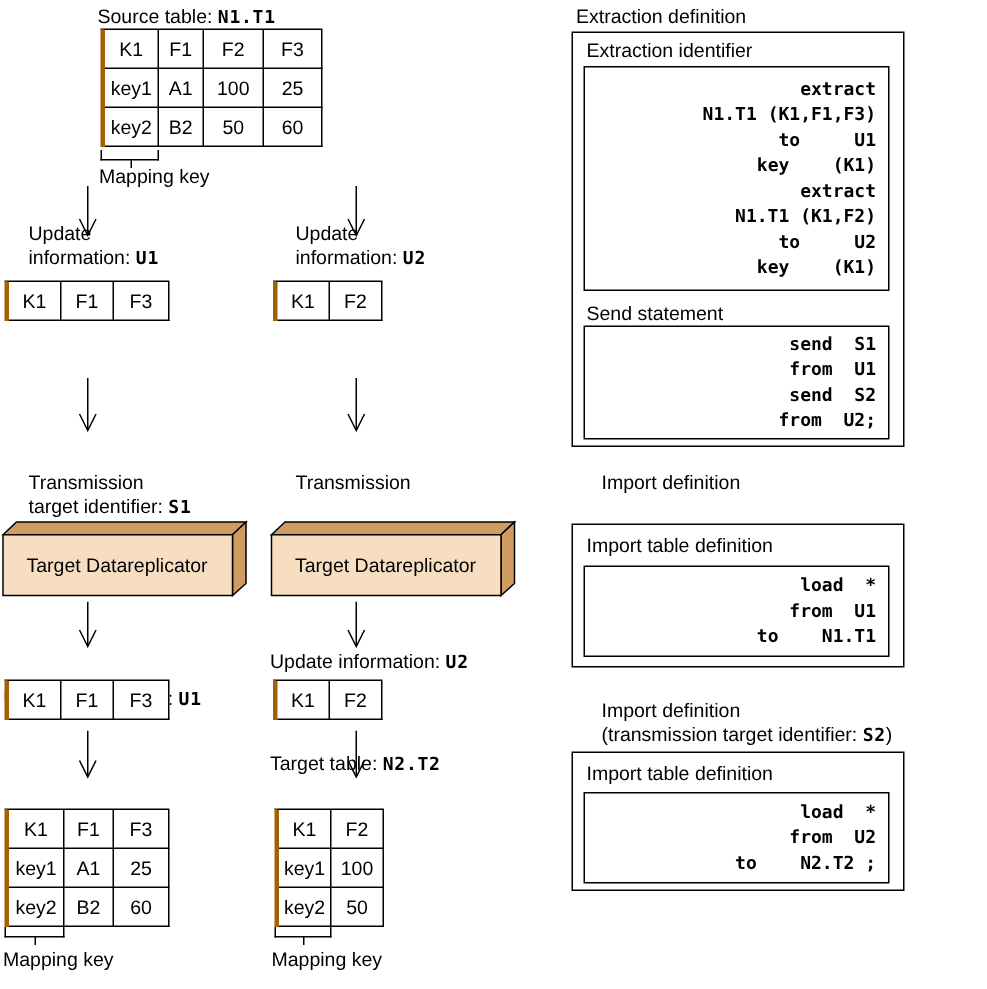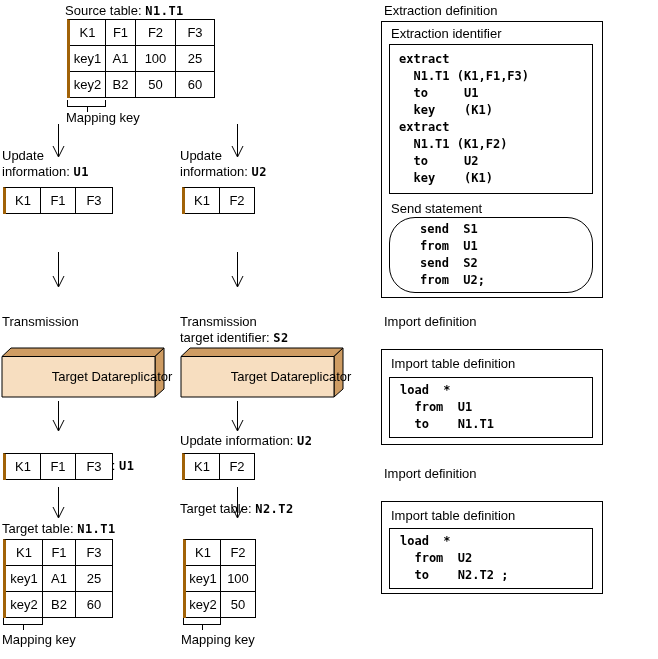--- a/index.html
+++ b/index.html
@@ -1,34 +1,34 @@
 <!DOCTYPE html>
 <html><head>
 <meta charset="utf-8">
 <style>
   html,body{margin:0;padding:0;background:#fff;}
   .stage{position:relative;width:658px;height:659px;background:#ffffff;
          font-family:"Liberation Sans",sans-serif;color:#000;overflow:hidden;}
   .lbl{position:absolute;font-size:13px;line-height:16px;white-space:nowrap;}
-  .lbl .line{display:block;}
+  .lbl .line{display:block;margin-left:17px;}
   .code{font-family:"DejaVu Sans Mono",monospace;font-weight:bold;font-size:12px;letter-spacing:0.5px;}
   .dtable{position:absolute;display:grid;grid-auto-rows:26px;border-top:1px solid #000;border-left:3px solid #a16207;background:#fff;}
   .cell{box-sizing:border-box;border-right:1px solid #000;border-bottom:1px solid #000;
         display:flex;align-items:center;justify-content:center;font-size:13px;}
   .obox{position:absolute;box-sizing:border-box;border:1px solid #000;background:#fff;}
   .cbox{position:absolute;box-sizing:border-box;border:1px solid #000;background:#fff;}
-  .cbox pre{margin:0;font-family:"DejaVu Sans Mono",monospace;font-weight:bold;font-size:12px;line-height:17px;}
+  .cbox pre{margin:0;font-family:"DejaVu Sans Mono",monospace;font-weight:bold;font-size:12px;line-height:17px;text-align:right;}
   .cbox.ext pre{padding:6px 8px 6px 9px;}
   .cbox.send pre{padding:3px 8px 3px 30px;}
   .cbox.imp pre{padding:4px 8px 4px 10px;}
   .arrow{position:absolute;}
   .bracket{position:absolute;height:6px;border-left:1px solid #000;border-right:1px solid #000;border-bottom:1px solid #000;}
   .bracket .tick{position:absolute;left:50%;top:6px;width:1px;height:6px;background:#000;}
   .box3d{position:absolute;}
-  .boxlabel{position:absolute;display:flex;align-items:center;justify-content:center;font-size:13px;padding-left:34px;}
+  .boxlabel{position:absolute;display:flex;align-items:center;justify-content:center;font-size:13px;}
 </style>
 </head>
 <body>
 
 <div class="stage">
 
   <div class="lbl" style="left:65px;top:3px;"><span>Source table: </span><span class="code">N1.T1</span></div>
 
   <div class="dtable" style="left:67px;top:19px;grid-template-columns:36px 30px 40px 39px;">
     <div class="cell">K1</div>
@@ -82,24 +82,24 @@
     <line x1="7.5" y1="0" x2="7.5" y2="34" stroke="#000"></line>
       <polyline points="2,24 7.5,35 13,24" fill="none" stroke="#000"></polyline>
   </svg>
   <svg class="arrow" style="left:230px;top:252px;" width="15" height="36" viewBox="0 0 15 36">
     <line x1="7.5" y1="0" x2="7.5" y2="34" stroke="#000"></line>
       <polyline points="2,24 7.5,35 13,24" fill="none" stroke="#000"></polyline>
   </svg>
 
   <div class="lbl" style="left:2px;top:314px;">
     <span class="line">Transmission</span>
+    <span class="line"><span>target identifier: </span><span class="code">S1</span></span>
   </div>
   <div class="lbl" style="left:180px;top:314px;">
     <span class="line">Transmission</span>
-    <span class="line"><span>target identifier: </span><span class="code">S2</span></span>
   </div>
 
   <svg class="box3d" style="left:1px;top:347px;" width="165" height="51" viewBox="0 0 165 51">
     <polygon points="1,9.5 10,1 163,1 154,9.5" stroke="#000" fill="#CE9C63"></polygon>
     <polygon points="154,9.5 163,1 163,42 154,50" stroke="#000" fill="#CE9C63"></polygon>
     <polygon points="1,9.5 154,9.5 154,50 1,50" stroke="#000" fill="#F7DEC0"></polygon>
   </svg>
   <div class="boxlabel" style="left:2px;top:356px;width:152px;height:41px;">Target Datareplicator</div>
 
   <svg class="box3d" style="left:180px;top:347px;" width="165" height="51" viewBox="0 0 165 51">
@@ -133,21 +133,20 @@
 
   <svg class="arrow" style="left:51px;top:487px;" width="15" height="32" viewBox="0 0 15 32">
     <line x1="7.5" y1="0" x2="7.5" y2="30" stroke="#000"></line>
       <polyline points="2,20 7.5,31 13,20" fill="none" stroke="#000"></polyline>
   </svg>
   <svg class="arrow" style="left:230px;top:487px;" width="15" height="32" viewBox="0 0 15 32">
     <line x1="7.5" y1="0" x2="7.5" y2="30" stroke="#000"></line>
       <polyline points="2,20 7.5,31 13,20" fill="none" stroke="#000"></polyline>
   </svg>
 
-  <div class="lbl" style="left:2px;top:521px;"><span>Target table: </span><span class="code">N1.T1</span></div>
   <div class="lbl" style="left:180px;top:501px;"><span>Target table: </span><span class="code">N2.T2</span></div>
 
   <div class="dtable" style="left:3px;top:539px;grid-template-columns:37px 33px 37px;">
     <div class="cell">K1</div>
     <div class="cell">F1</div>
     <div class="cell">F3</div>
     <div class="cell">key1</div>
     <div class="cell">A1</div>
     <div class="cell">25</div>
     <div class="cell">key2</div>
@@ -182,40 +181,41 @@
   N1.T1 (K1,F1,F3)
   to     U1
   key    (K1)
 extract
   N1.T1 (K1,F2)
   to     U2
   key    (K1)</pre>
     </div>
 
   <div class="lbl" style="left:391px;top:201px;text-align:right;">Send statement</div>
-  <div class="cbox send" style="left:389px;top:217px;width:204px;border-radius:26px;">
+  <div class="cbox send" style="left:389px;top:217px;width:204px;">
       <pre>send  S1
 from  U1
 send  S2
 from  U2;</pre>
     </div>
 
   <div class="lbl" style="left:384px;top:314px;">
     <span class="line">Import definition</span>
   </div>
   <div class="obox" style="left:381px;top:349px;width:222px;height:96px;"></div>
   <div class="lbl" style="left:391px;top:356px;">Import table definition</div>
   <div class="cbox imp" style="left:389px;top:377px;width:204px;">
       <pre>load  *
   from  U1
   to    N1.T1</pre>
     </div>
 
   <div class="lbl" style="left:384px;top:466px;">
     <span class="line">Import definition</span>
+    <span class="line"><span>(transmission target identifier: </span><span class="code">S2</span><span>)</span></span>
   </div>
   <div class="obox" style="left:381px;top:501px;width:222px;height:93px;"></div>
   <div class="lbl" style="left:391px;top:508px;">Import table definition</div>
   <div class="cbox imp" style="left:389px;top:528px;width:204px;">
       <pre>load  *
   from  U2
   to    N2.T2 ;</pre>
     </div>
 
 </div>

